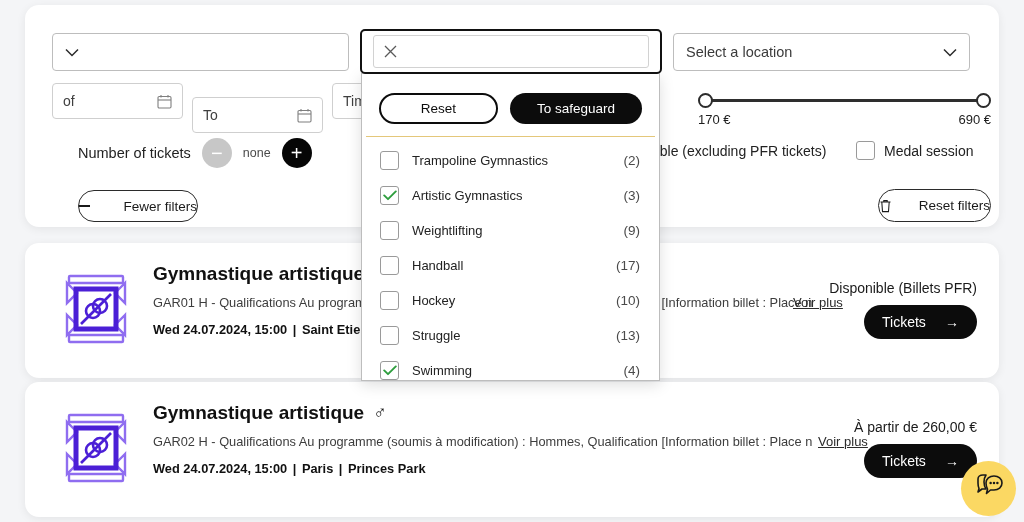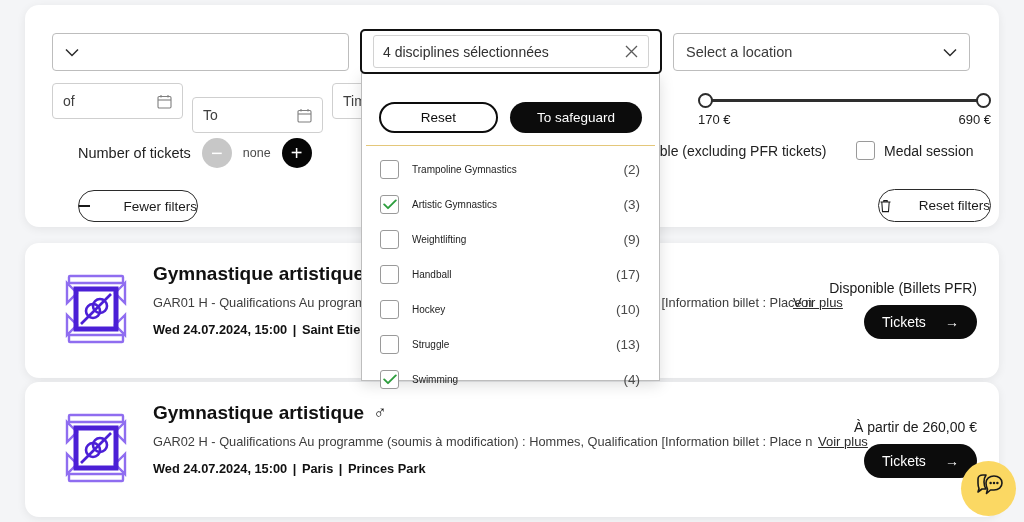--- a/index.html
+++ b/index.html
@@ -125,41 +125,41 @@
     display: flex; align-items: center; padding: 0 9px; font-size: 14px; color: #303030;
   }
   #disc-trigger .inner .lbl { flex: 1; }
   .xico { width: 15px; height: 15px; }
 
   
   #disc-panel {
     position: absolute; left: 361px; top: 73px; width: 299px; height: 308px;
     background: #fff; border: 1px solid #bdbdbd;
     box-shadow: 0 4px 14px rgba(0,0,0,.13);
-    z-index: 39; padding-top: 28px;
+    z-index: 39; padding-top: 19px;
   }
   .panel-actions { display: flex; gap: 12px; padding: 0 17px 12px 17px; }
   .btn-reset {
     flex: 1; height: 31px; border: 2.2px solid #0c0c0c; border-radius: 17px;
     background: #fff; color: #0c0c0c; font-size: 13.5px;
     display: flex; align-items: center; justify-content: center;
     font-family: "Liberation Sans", sans-serif;
   }
   .btn-save {
     flex: 1.15; height: 31px; border: none; border-radius: 17px;
     background: #0c0c0c; color: #fff; font-size: 13.5px;
     display: flex; align-items: center; justify-content: center;
     font-family: "Liberation Sans", sans-serif;
   }
   .panel-div { height: 1px; background: #e4c77a; margin: 0 4px 6px 4px; }
   .opt {
     display: flex; align-items: center; height: 35px;
     padding: 0 19px 0 18px; gap: 13px;
   }
-  .opt .nm { flex: 1; font-size: 10px; color: #222; }
+  .opt .nm { flex: 1; font-size: 13px; color: #222; }
   .opt .ct { font-size: 13.5px; color: #4a4a4a; }
 
   
   .picto { position: absolute; left: 30px; top: 25px; width: 82px; height: 82px; }
   .r-title {
     position: absolute; left: 128px; top: 20px;
     font-size: 19px; font-weight: bold; color: #111;
     display: flex; align-items: flex-start; gap: 9px;
   }
   .mars { font-size: 18px; color: #111; }
@@ -282,21 +282,20 @@
     </div>
 
     <div class="fcheck" style="left:831px; top:136px;">
       <span class="box"></span>
       <span>Medal session</span>
     </div>
   </div>
 
   <div id="disc-trigger">
     <div class="inner">
-      <span class="lbl">4 disciplines sélectionnées</span>
       <span class="xico">
         <svg viewBox="0 0 15 15">
             <path d="M2 2 L13 13 M13 2 L2 13" stroke="#5a5a5a" stroke-width="1.3" fill="none"></path>
           </svg>
       </span>
     </div>
   </div>
 
   <div id="disc-panel">
     <div class="panel-actions">

